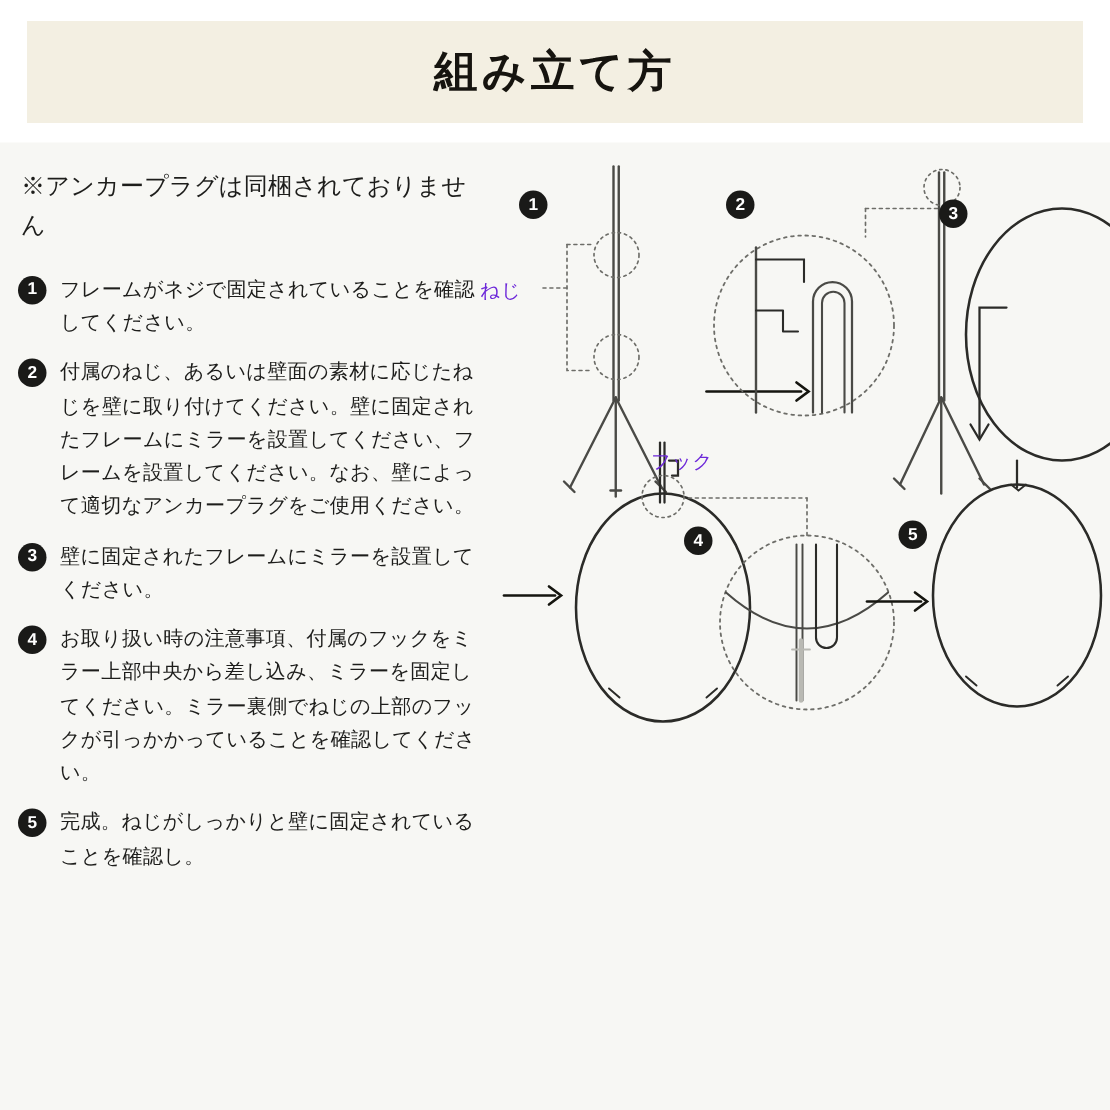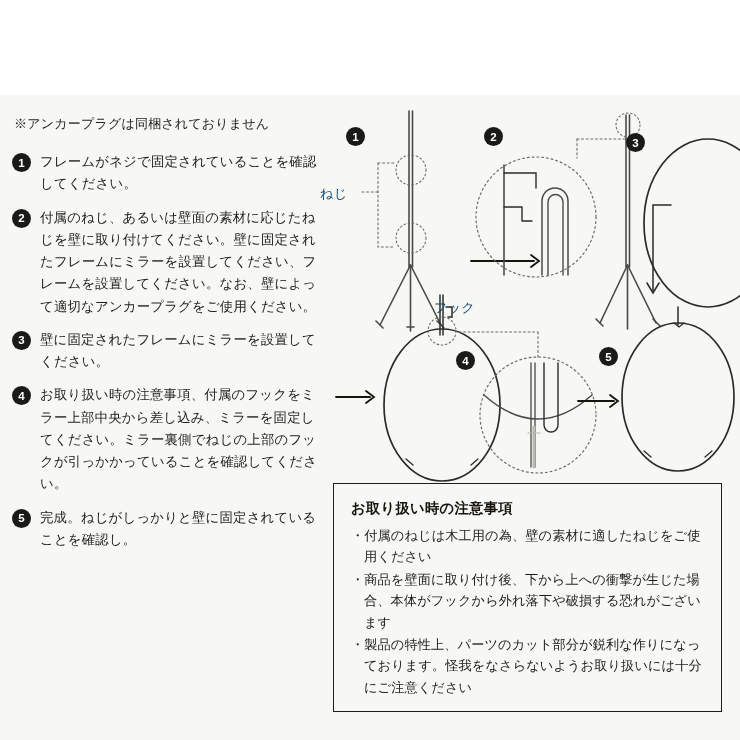--- a/index.html
+++ b/index.html
@@ -34,22 +34,22 @@
   .left-col{
     position:absolute;left:12px;top:14px;width:310px;
   }
   .intro{
     font-size:13.4px;line-height:1.62;color:#1d1d1b;
     font-family:"DejaVu Sans","Liberation Sans",sans-serif;
     margin:0 0 2px 2px;
     letter-spacing:.2px;
   }
   .note{
-    font-size:13px;line-height:1.62;color:#1d1d1b;
-    font-family:Liberation Serif, serif;
+    font-size:16px;line-height:1.62;color:#1d1d1b;
+    font-family:Liberation Mono, monospace;
     margin:4px 0 0 2px;
     padding-left:0;
     text-indent:0;
     letter-spacing:.2px;
   }
   .steps{margin-top:17px;}
   .step{
     display:flex;align-items:flex-start;
     margin-bottom:11px;
   }
@@ -78,21 +78,21 @@
     position:absolute;width:19px;height:19px;border-radius:50%;
     background:#1a1a18;color:#fff;font-size:11.5px;font-weight:bold;
     display:flex;align-items:center;justify-content:center;
     font-family:"Liberation Sans",sans-serif;
     z-index:5;
   }
   .dlabel{
     position:absolute;
     font-size:13px;
     font-family:Liberation Sans, sans-serif;
-    color:#0c4a6e;
+    color:#6d28d9;
     z-index:5;
     letter-spacing:.5px;
   }
   
   .caution{
     position:absolute;left:333px;top:483px;width:389px;height:229px;
     border:1.3px solid #1d1d1b;
     background:#f7f7f4;
     box-sizing:border-box;
     padding:15px 16px 0 17px;
@@ -113,20 +113,23 @@
     margin-bottom:1px;
     letter-spacing:.1px;
   }
   .caution-list li::before{content:"・";}
 </style>
 </head>
 <body>
 
 <div class="page">
 
+  <div class="banner">
+    <div class="banner-title">組み立て方</div>
+  </div>
 
   <div class="body-area">
 
     <div class="left-col">
 
 
       <p class="note"><span>※</span><span>アンカープラグは同梱されておりません</span></p>
 
       <div class="steps">
 
@@ -276,22 +279,14 @@
           <line x1="352" y1="212" x2="352" y2="230" stroke="#2b2b28" stroke-width="1.5"></line>
           <path d="M348 228 l5 4 l5 -4" stroke="#2b2b28" stroke-width="1.2" fill="none"></path>
           <path d="M318 356 l7 6" stroke="#2b2b28" stroke-width="1.3"></path>
           <path d="M386 356 l-7 6" stroke="#2b2b28" stroke-width="1.3"></path>
         </g>
       </svg>
     </div>
 
   </div>
 
-  <div class="caution">
-    <div class="caution-title">お取り扱い時の注意事項</div>
-    <ul class="caution-list">
-      <li>付属のねじは木工用の為、壁の素材に適したねじをご使用ください</li>
-      <li>商品を壁面に取り付け後、下から上への衝撃が生じた場合、本体がフックから外れ落下や破損する恐れがございます</li>
-      <li>製品の特性上、パーツのカット部分が鋭利な作りになっております。怪我をなさらないようお取り扱いには十分にご注意ください</li>
-    </ul>
-  </div>
 
 </div>
 
 </body></html>

